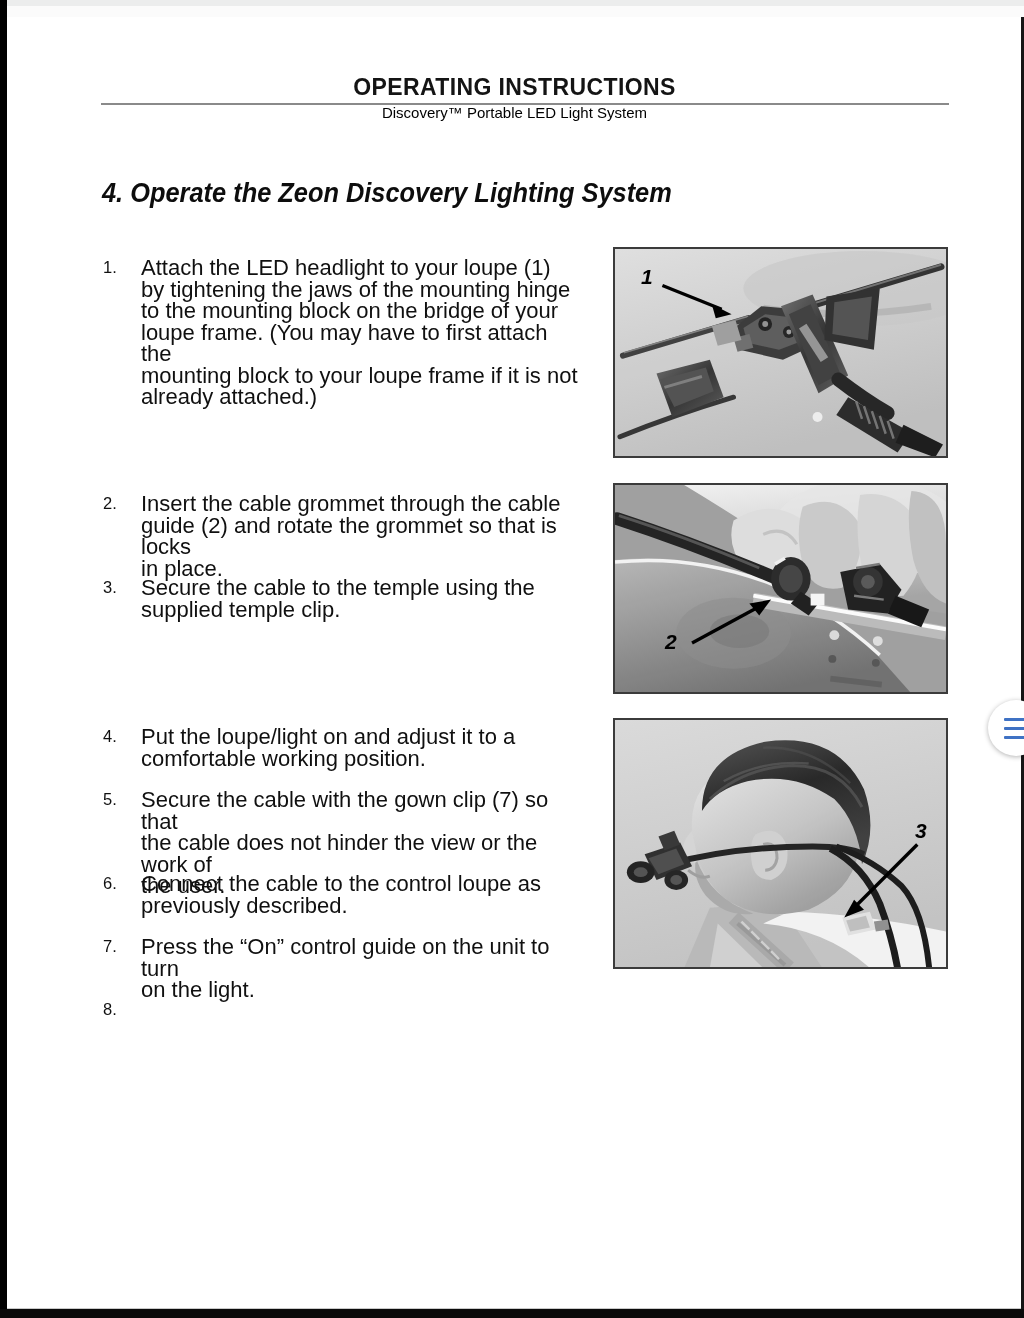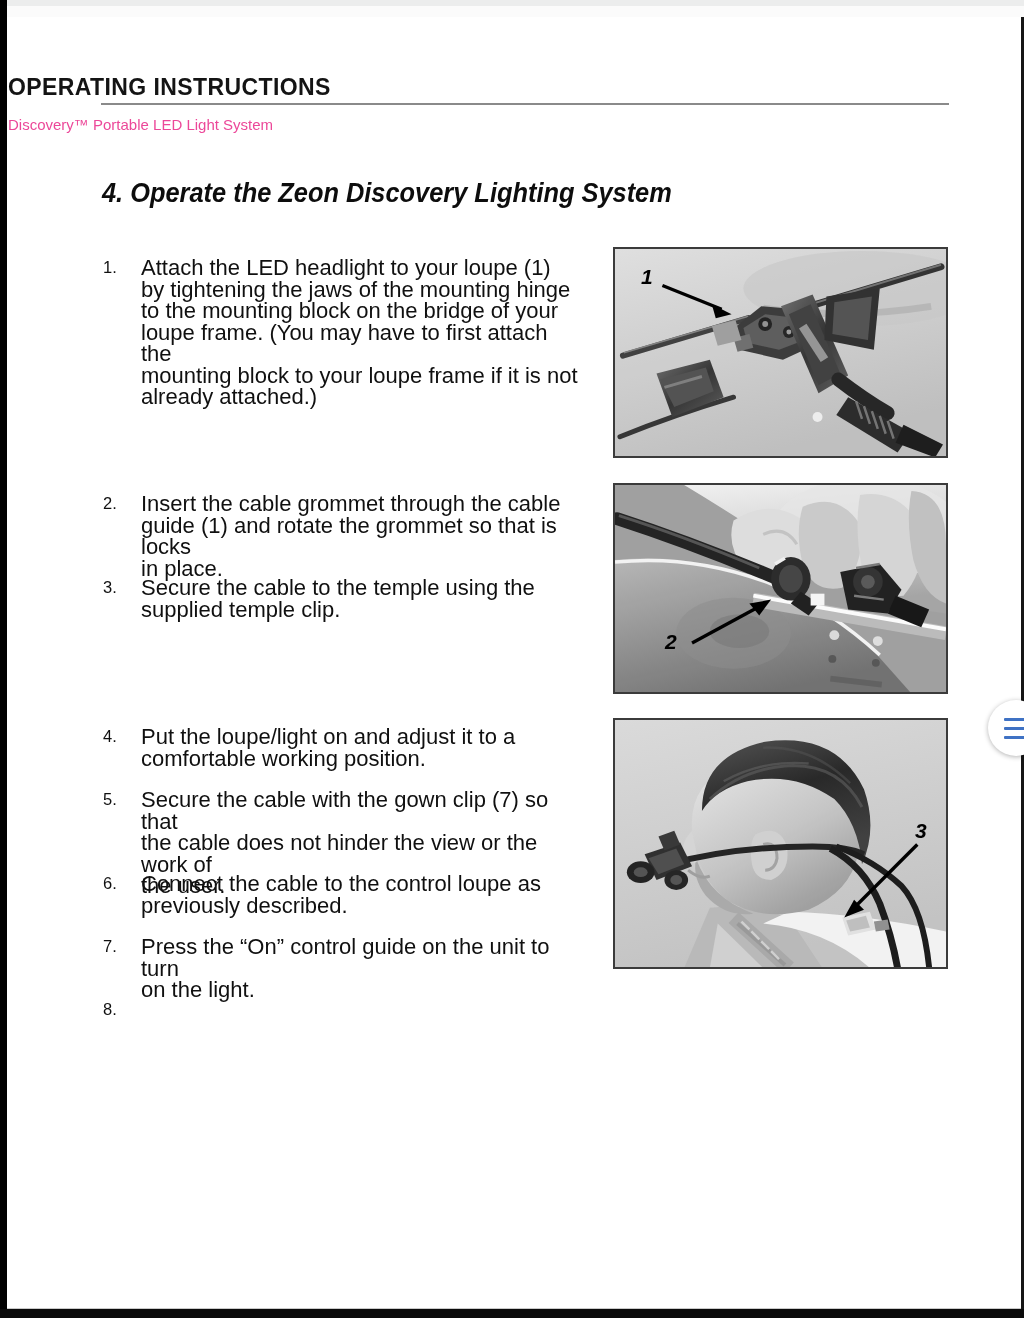--- a/index.html
+++ b/index.html
@@ -68,41 +68,42 @@
     height: 1292px;
     background: #ffffff;
   }
 
   
   .doc-header {
     position: absolute;
     left: 0;
     top: 0;
     width: 1013px;
+    text-align: center;
   }
   .doc-title {
     font-size: 23px;
     font-weight: bold;
     letter-spacing: 0.4px;
     color: #141414;
     margin-top: 58px;
     line-height: 1.1;
   }
   .header-rule {
     position: absolute;
     left: 93px;
     top: 86px;
     width: 848px;
     height: 2px;
     background: #8a8a8a;
   }
   .doc-subtitle {
     font-size: 15px;
-    color: #ec4899;
-    margin-top: 16px;
+    color: #000000;
+    margin-top: 4px;
     line-height: 1.2;
   }
 
   
   .section-heading {
     position: absolute;
     left: 94px;
     top: 161px;
     font-size: 27px;
     font-weight: bold;
@@ -220,21 +221,21 @@
 by tightening the jaws of the mounting hinge
 to the mounting block on the bridge of your
 loupe frame.  (You may have to first attach the
 mounting block to your loupe frame if it is not
 already attached.)</span>
       </div>
 
       <div class="step" style="top:236px;left:0px;">
         <span class="step-num">2.</span>
         <span class="step-text">Insert the cable grommet through the cable
-guide (1) and rotate the grommet so that is locks
+guide (2) and rotate the grommet so that is locks
 in place.</span>
       </div>
 
       <div class="step" style="top:320px;left:0px;">
         <span class="step-num">3.</span>
         <span class="step-text">Secure the cable to the temple using the
 supplied temple clip.</span>
       </div>
 
       <div class="step" style="top:469px;left:0px;">

